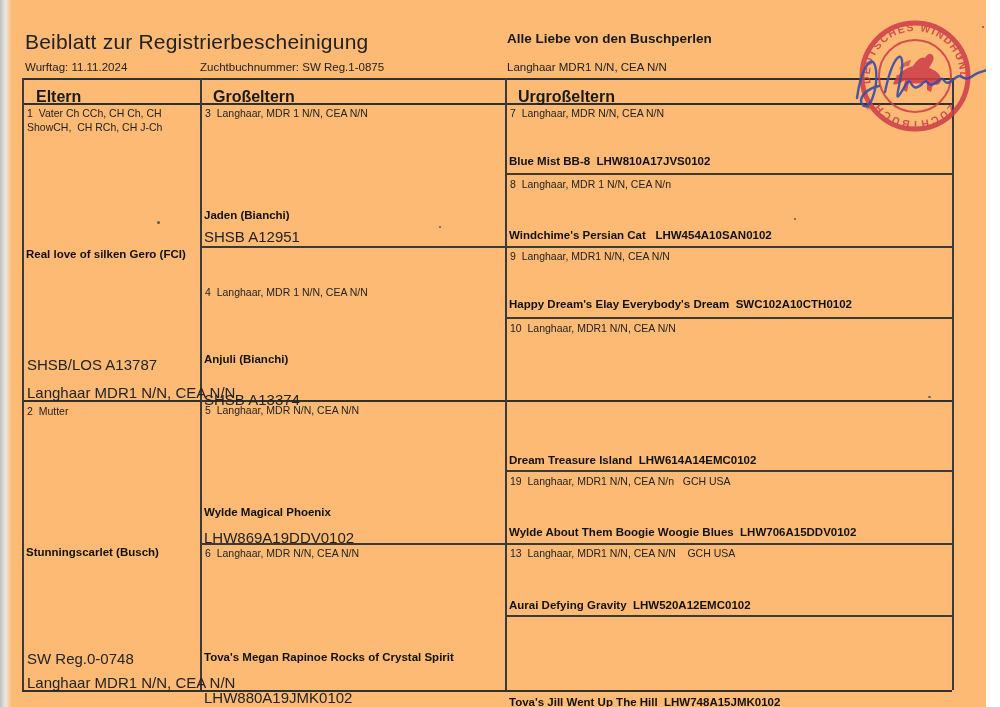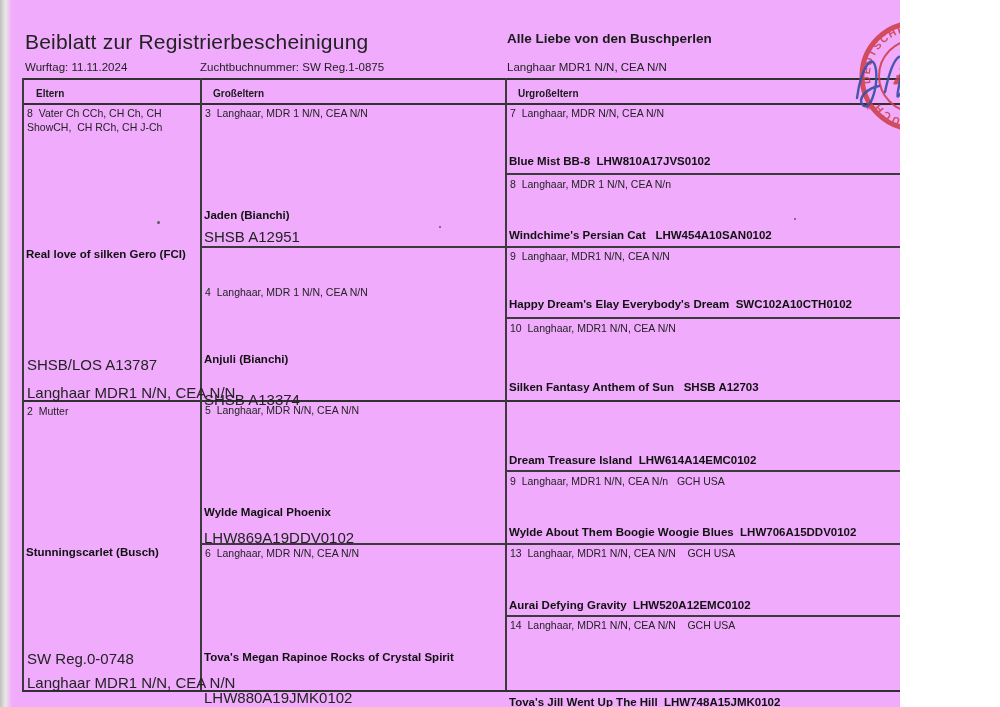--- a/index.html
+++ b/index.html
@@ -1,31 +1,31 @@
 <!DOCTYPE html>
 <html><head>
 <meta charset="utf-8">
 <style>
   html,body{margin:0;padding:0;background:#ffffff;}
   .sheet{
-    position:relative;width:900px;height:707px;background:#f0abfc;
+    position:relative;width:986px;height:707px;background:#fdba74;
     font-family:"Liberation Sans","DejaVu Sans",sans-serif;color:#1c1c1c;
     overflow:hidden;
   }
   .scan-edge{
     position:absolute;left:0;top:0;width:12px;height:707px;
     background:linear-gradient(to right,#bfbfbd,#e8e8e6 45%,rgba(255,255,255,0));
   }
   .title{position:absolute;font-size:21px;font-weight:400;letter-spacing:.2px;color:#222;}
   .meta{position:absolute;font-size:11.5px;color:#222;white-space:pre;}
   .dogname{position:absolute;font-size:13.5px;font-weight:700;color:#1a1a1a;}
   .hl{position:absolute;background:#3a3a3a;height:1.5px;}
   .hl.bold{height:2px;background:#303030;}
   .vl{position:absolute;background:#3a3a3a;width:1.5px;}
-  .colhead{position:absolute;font-size:10px;font-weight:700;color:#1a1a1a;}
+  .colhead{position:absolute;font-size:16px;font-weight:700;color:#1a1a1a;}
   .cinfo{position:absolute;font-size:10.5px;color:#232323;white-space:pre;line-height:14px;}
   .cname{position:absolute;font-size:11.5px;font-weight:700;color:#111;white-space:pre;}
   .creg{position:absolute;font-size:15px;color:#232323;white-space:pre;}
   .speck{position:absolute;background:#5a5a5a;border-radius:50%;}
   .stamp-svg{position:absolute;left:855px;top:14px;}
   .sig-svg{position:absolute;left:845px;top:28px;}
 </style>
 </head>
 <body>
 
@@ -51,21 +51,21 @@
   <div class="hl bold" style="left:22px;top:690px;width:930px;"></div>
   <div class="vl" style="left:22px;top:78px;height:612px;"></div>
   <div class="vl" style="left:200px;top:78px;height:612px;"></div>
   <div class="vl" style="left:505px;top:78px;height:612px;"></div>
   <div class="vl" style="left:952px;top:78px;height:612px;"></div>
 
   <div class="colhead" style="left:36px;top:88px;">Eltern</div>
   <div class="colhead" style="left:213px;top:88px;">Großeltern</div>
   <div class="colhead" style="left:518px;top:88px;">Urgroßeltern</div>
 
-  <div class="cinfo" style="left:27px;top:106px;">8  Vater Ch CCh, CH Ch, CH</div>
+  <div class="cinfo" style="left:27px;top:106px;">1  Vater Ch CCh, CH Ch, CH</div>
   <div class="cinfo" style="left:27px;top:120px;">ShowCH,  CH RCh, CH J-Ch</div>
   <div class="cname" style="left:26px;top:248px;">Real love of silken Gero (FCI)</div>
   <div class="creg" style="left:27px;top:356px;">SHSB/LOS A13787</div>
   <div class="creg" style="left:27px;top:384px;">Langhaar MDR1 N/N, CEA N/N</div>
 
   <div class="cinfo" style="left:27px;top:404px;">2  Mutter</div>
   <div class="cname" style="left:26px;top:546px;">Stunningscarlet (Busch)</div>
   <div class="creg" style="left:27px;top:650px;">SW Reg.0-0748</div>
   <div class="creg" style="left:27px;top:674px;">Langhaar MDR1 N/N, CEA N/N</div>
 
@@ -88,31 +88,29 @@
   <div class="cinfo" style="left:510px;top:106px;">7  Langhaar, MDR N/N, CEA N/N</div>
   <div class="cname" style="left:509px;top:155px;">Blue Mist BB-8  LHW810A17JVS0102</div>
 
   <div class="cinfo" style="left:510px;top:177px;">8  Langhaar, MDR 1 N/N, CEA N/n</div>
   <div class="cname" style="left:509px;top:229px;">Windchime's Persian Cat   LHW454A10SAN0102</div>
 
   <div class="cinfo" style="left:510px;top:249px;">9  Langhaar, MDR1 N/N, CEA N/N</div>
   <div class="cname" style="left:509px;top:298px;">Happy Dream's Elay Everybody's Dream  SWC102A10CTH0102</div>
 
   <div class="cinfo" style="left:510px;top:321px;">10  Langhaar, MDR1 N/N, CEA N/N</div>
-  <div class="cname" style="left:509px;top:381px;">Silken Fantasy Anthem of Sun   SHSB A12703</div>
 
   <div class="cname" style="left:509px;top:454px;">Dream Treasure Island  LHW614A14EMC0102</div>
 
-  <div class="cinfo" style="left:510px;top:474px;">9  Langhaar, MDR1 N/N, CEA N/n   GCH USA</div>
+  <div class="cinfo" style="left:510px;top:474px;">19  Langhaar, MDR1 N/N, CEA N/n   GCH USA</div>
   <div class="cname" style="left:509px;top:526px;">Wylde About Them Boogie Woogie Blues  LHW706A15DDV0102</div>
 
   <div class="cinfo" style="left:510px;top:546px;text-align:center;">13  Langhaar, MDR1 N/N, CEA N/N    GCH USA</div>
   <div class="cname" style="left:509px;top:599px;">Aurai Defying Gravity  LHW520A12EMC0102</div>
 
-  <div class="cinfo" style="left:510px;top:618px;">14  Langhaar, MDR1 N/N, CEA N/N    GCH USA</div>
   <div class="cname" style="left:509px;top:672px;margin-top:24px;">Tova's Jill Went Up The Hill  LHW748A15JMK0102</div>
 
   <div class="speck" style="left:157px;top:221px;width:3px;height:3px;"></div>
   <div class="speck" style="left:439px;top:226px;width:2px;height:2px;"></div>
   <div class="speck" style="left:794px;top:218px;width:2px;height:2px;"></div>
   <div class="speck" style="left:928px;top:396px;width:3px;height:2px;"></div>
   <div class="speck" style="left:982px;top:26px;width:2px;height:2px;"></div>
 
   <svg class="stamp-svg" width="122" height="128" viewBox="0 0 122 128">
     <g opacity="0.88">

